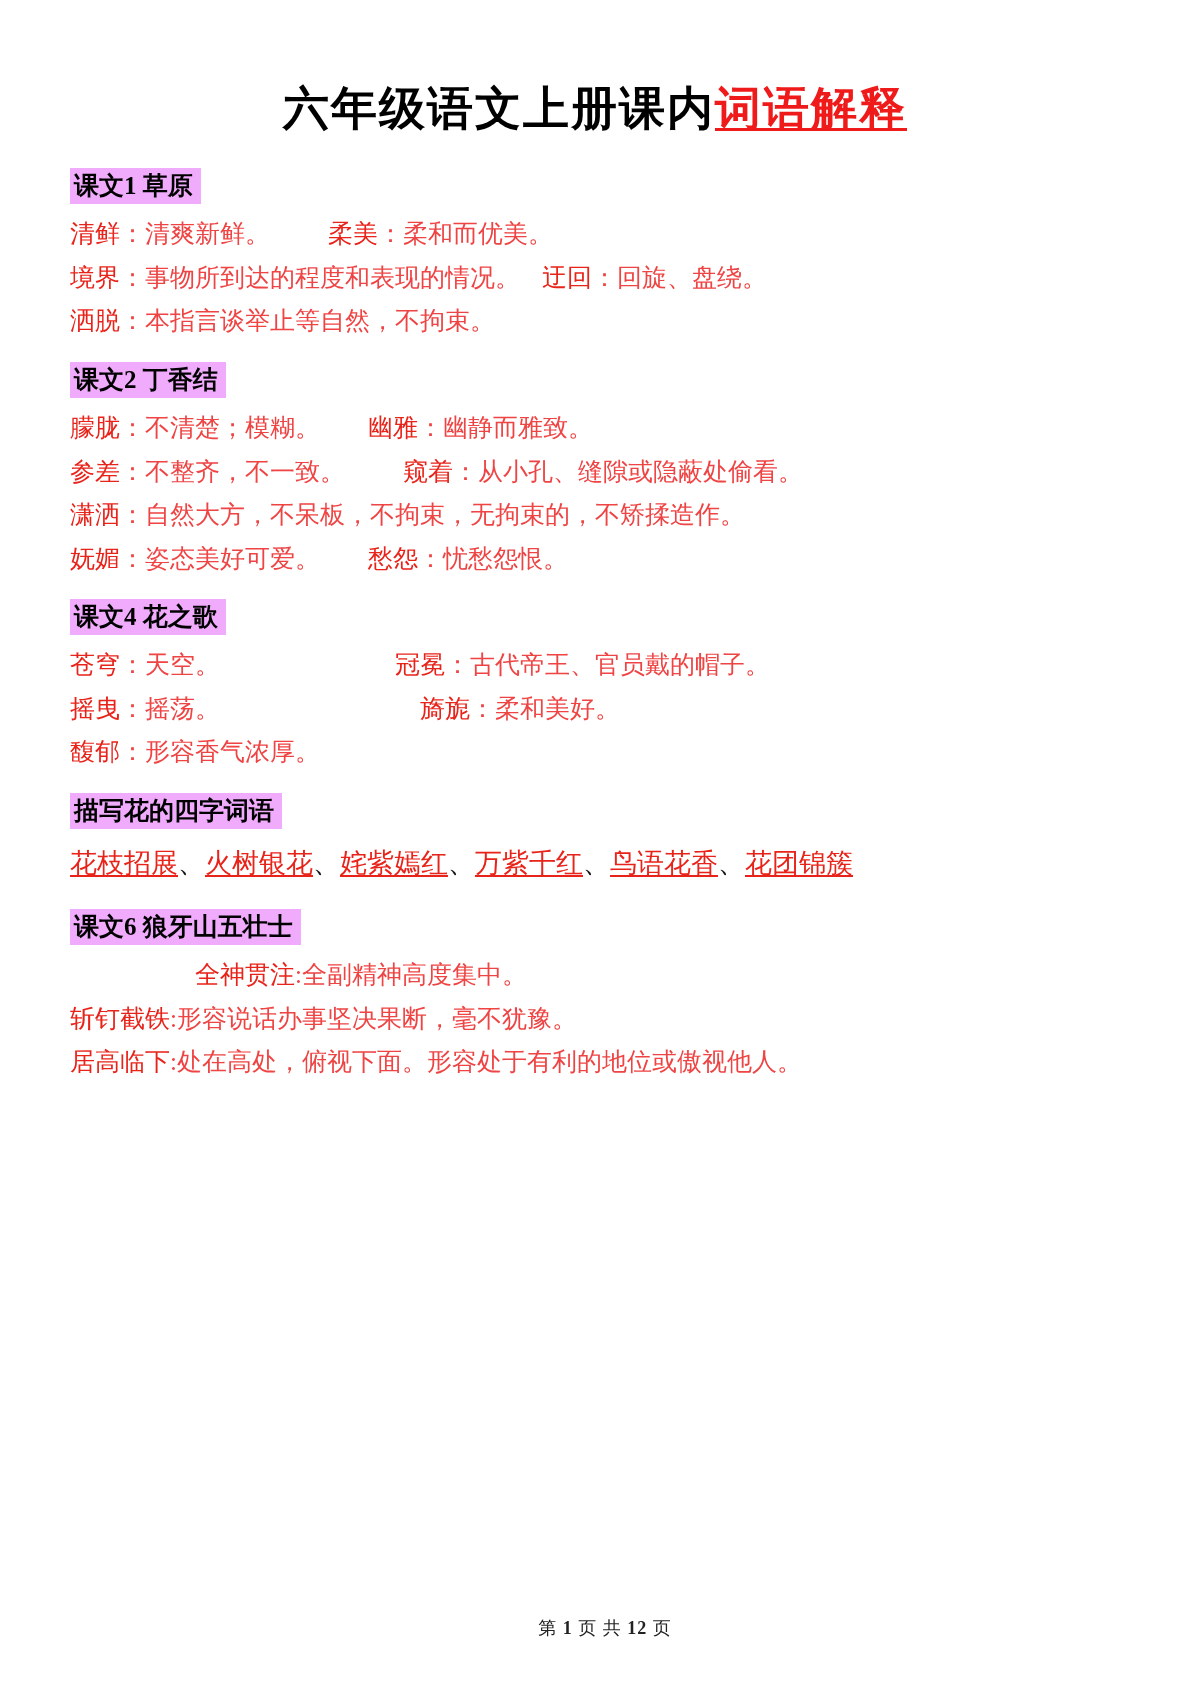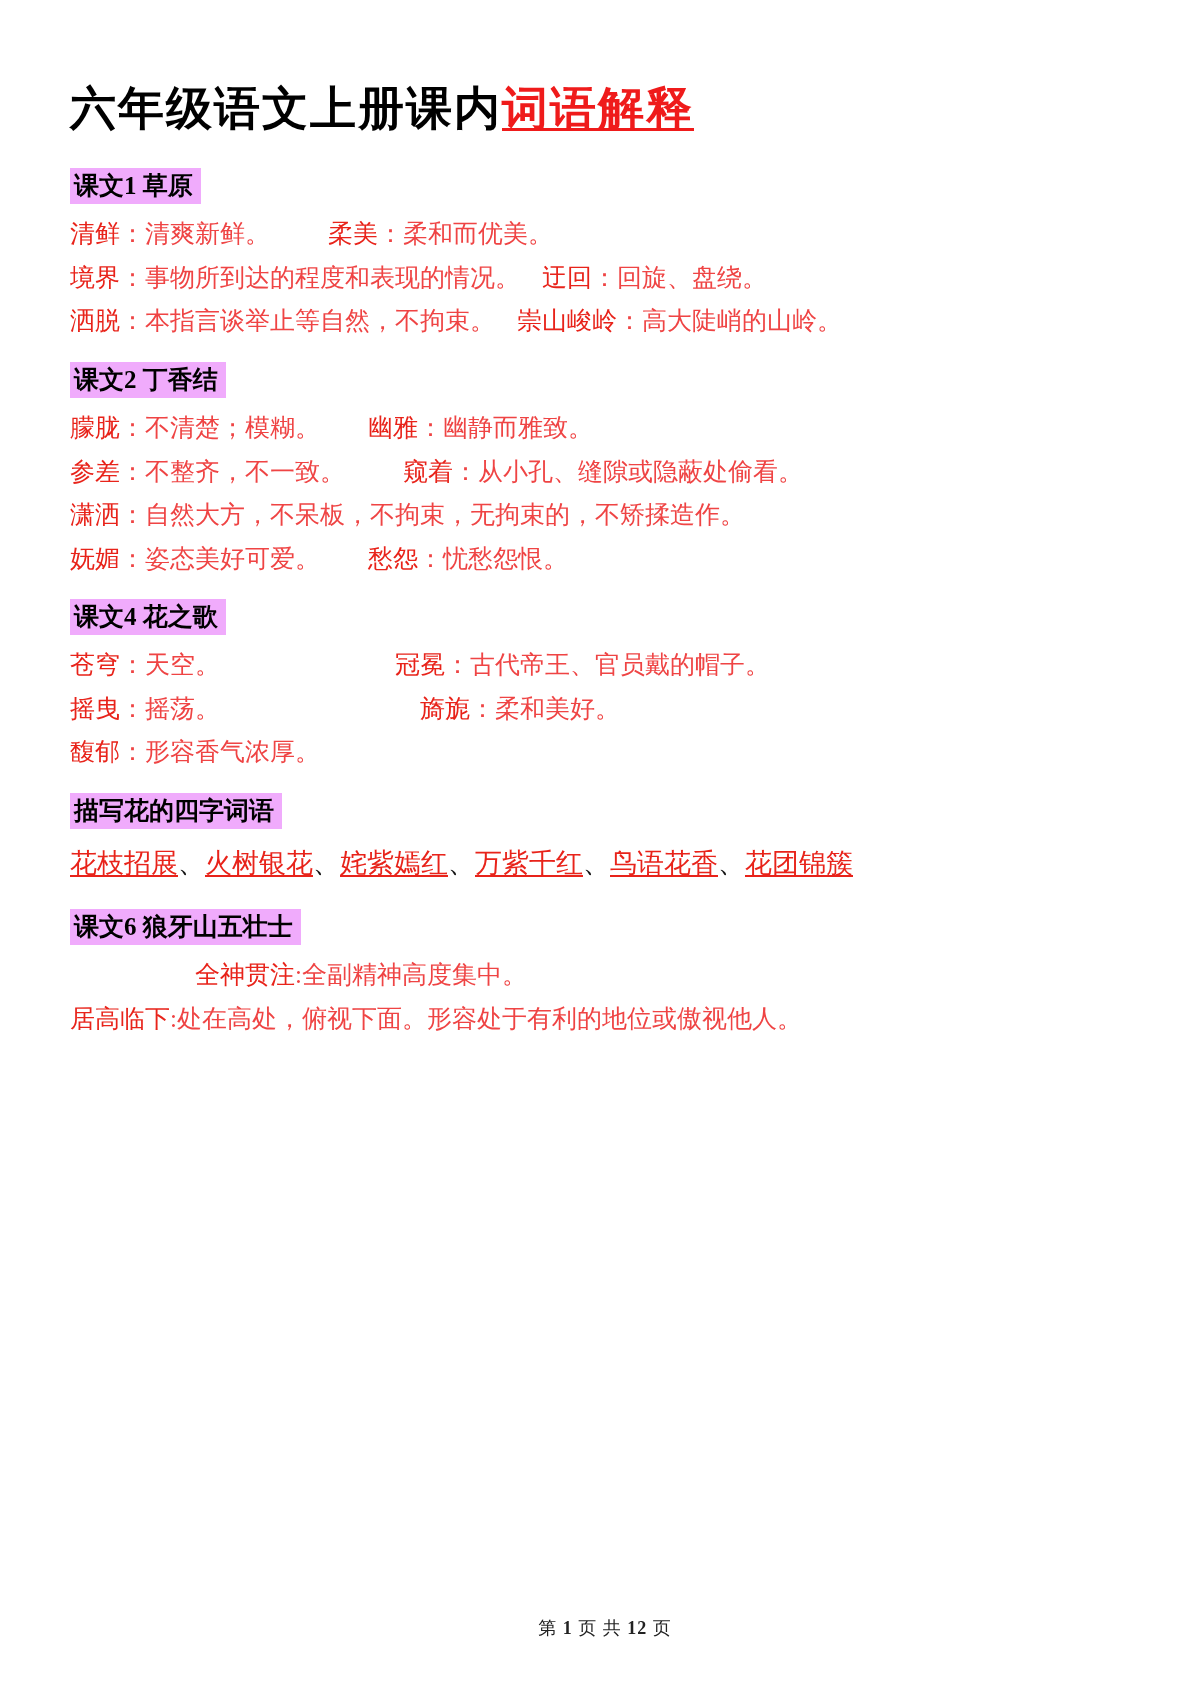--- a/index.html
+++ b/index.html
@@ -16,20 +16,21 @@
     overflow: hidden;
   }
   .page {
     box-sizing: border-box;
     width: 1190px;
     height: 1682px;
     padding: 60px 70px 20px 70px;
     position: relative;
   }
   .title {
+    text-align: center;
     font-size: 46px;
     font-weight: bold;
     letter-spacing: 2px;
     margin: 18px 0 14px 0;
     white-space: nowrap;
   }
   .title .black {
     color: #000000;
   }
   .title .red-underline {
@@ -129,21 +130,20 @@
         <span class="cell second"><span class="term">柔美</span><span class="def">：柔和而优美。</span></span>
       </div>
       <div class="row">
         <span class="cell first"><span class="term">境界</span><span class="def">：事物所到达的程度和表现的情况。</span></span>
         <span class="gap-3"></span>
         <span class="cell second"><span class="term">迂回</span><span class="def">：回旋、盘绕。</span></span>
       </div>
       <div class="row">
         <span class="cell first"><span class="term">洒脱</span><span class="def">：本指言谈举止等自然，不拘束。</span></span>
         <span class="gap-3"></span>
-        <span class="cell second"><span class="term">崇山峻岭</span><span class="def">：高大陡峭的山岭。</span></span>
       </div>
     </div>
   </div>
 
   <div>
     <div class="section-head">课文2 丁香结</div>
     <div class="entries">
       <div class="row">
         <span class="cell first"><span class="term">朦胧</span><span class="def">：不清楚；模糊。</span></span>
         <span class="gap-5"></span>
@@ -190,20 +190,23 @@
       <span class="word">花枝招展</span><span class="sep">、</span><span class="word">火树银花</span><span class="sep">、</span><span class="word">姹紫嫣红</span><span class="sep">、</span><span class="word">万紫千红</span><span class="sep">、</span><span class="word">鸟语花香</span><span class="sep">、</span><span class="word">花团锦簇</span>
     </div>
   </div>
 
   <div>
     <div class="section-head">课文6 狼牙山五壮士</div>
     <div class="entries">
       <div class="row">
         <span class="gap-1" style="width:125px"></span>
         <span class="cell second"><span class="term">全神贯注</span><span class="def">:全副精神高度集中。</span></span>
+      </div>
+      <div class="row">
+        <span class="cell first"><span class="term">斩钉截铁</span><span class="def">:形容说话办事坚决果断，毫不犹豫。</span></span>
       </div>
       <div class="row">
         <span class="cell first"><span class="term">居高临下</span><span class="def">:处在高处，俯视下面。形容处于有利的地位或傲视他人。</span></span>
       </div>
     </div>
   </div>
 
   <div class="footer">
     <span>第</span>
     <span class="num">1</span>

